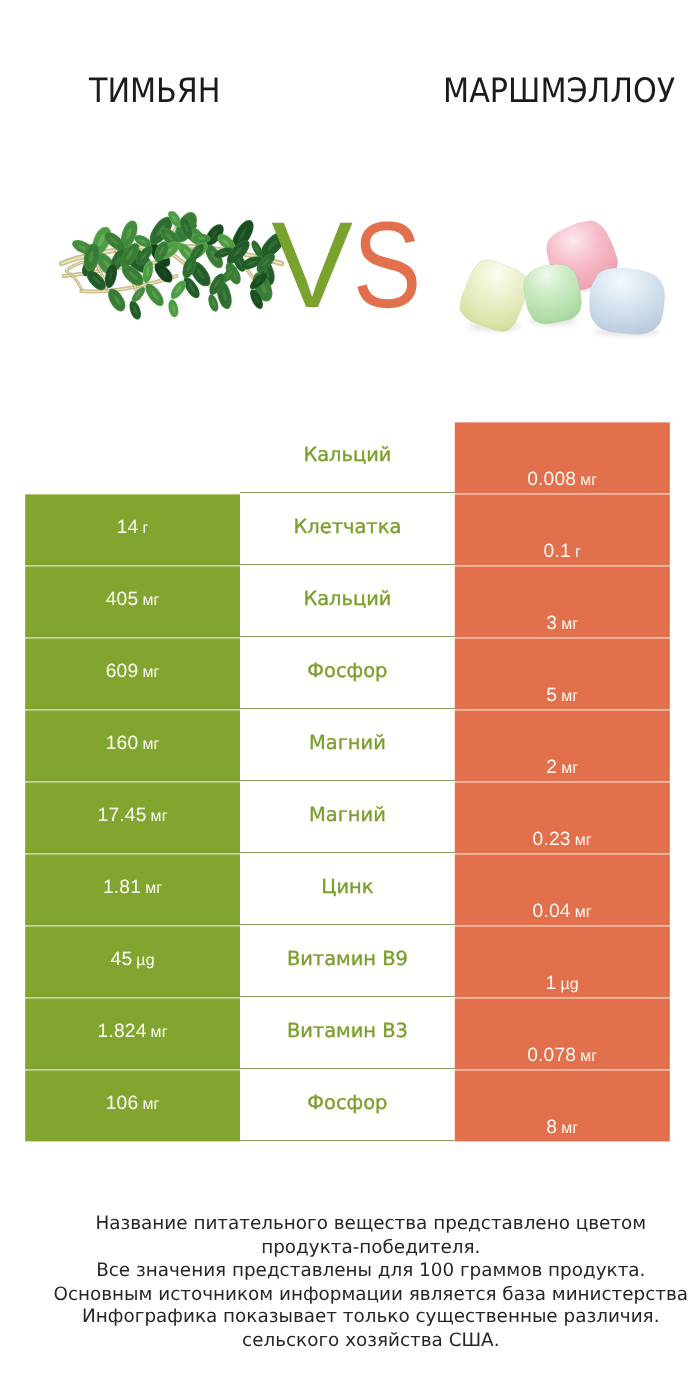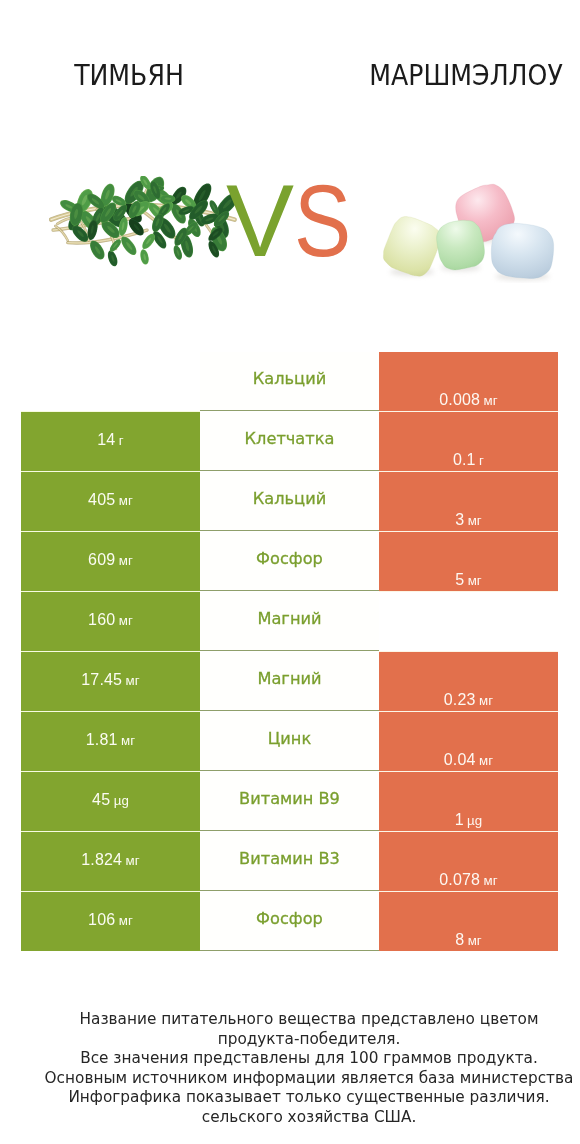--- a/index.html
+++ b/index.html
@@ -513,20 +513,23 @@
         <div class="sep-l"></div>
         <div class="sep-r"></div>
       </div>
       <div class="row">
         <div class="cell left">
           <span class="num">160 <span class="u">мг</span></span>
         </div>
         <div class="cell mid">
           <span class="name">Магний</span>
         </div>
+        <div class="cell right">
+          <span class="num">2 <span class="u">мг</span></span>
+        </div>
         <div class="sep-l"></div>
         <div class="sep-r"></div>
       </div>
       <div class="row">
         <div class="cell left">
           <span class="num">17.45 <span class="u">мг</span></span>
         </div>
         <div class="cell mid">
           <span class="name">Магний</span>
         </div>

